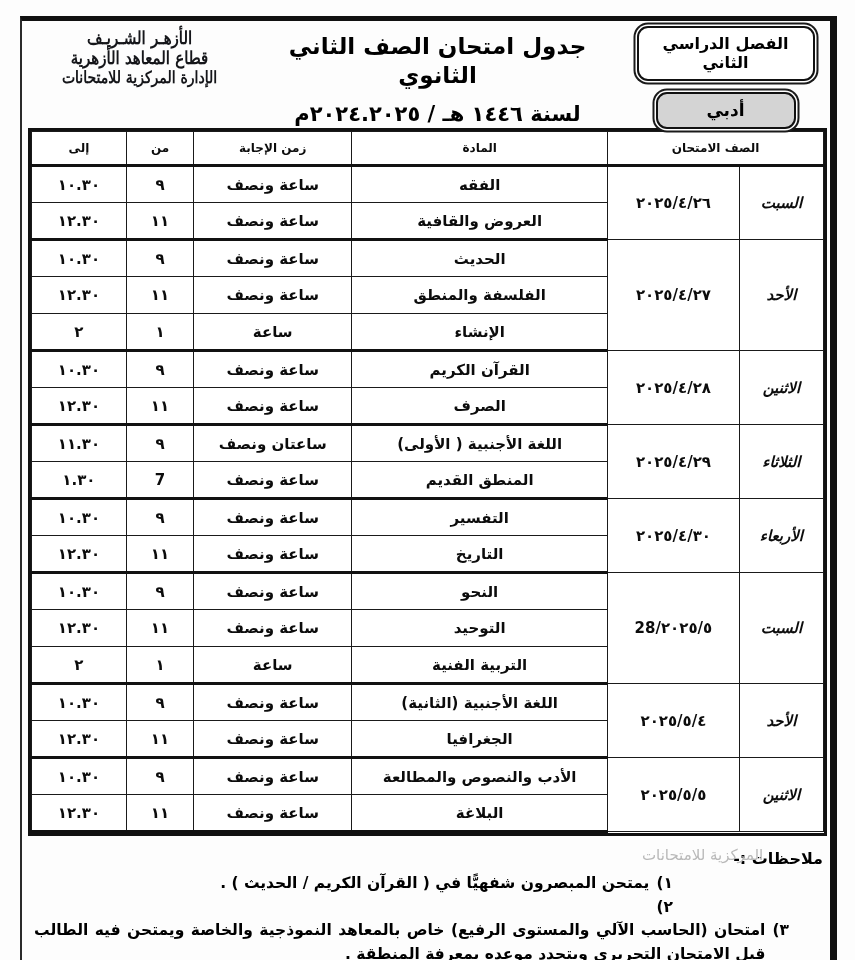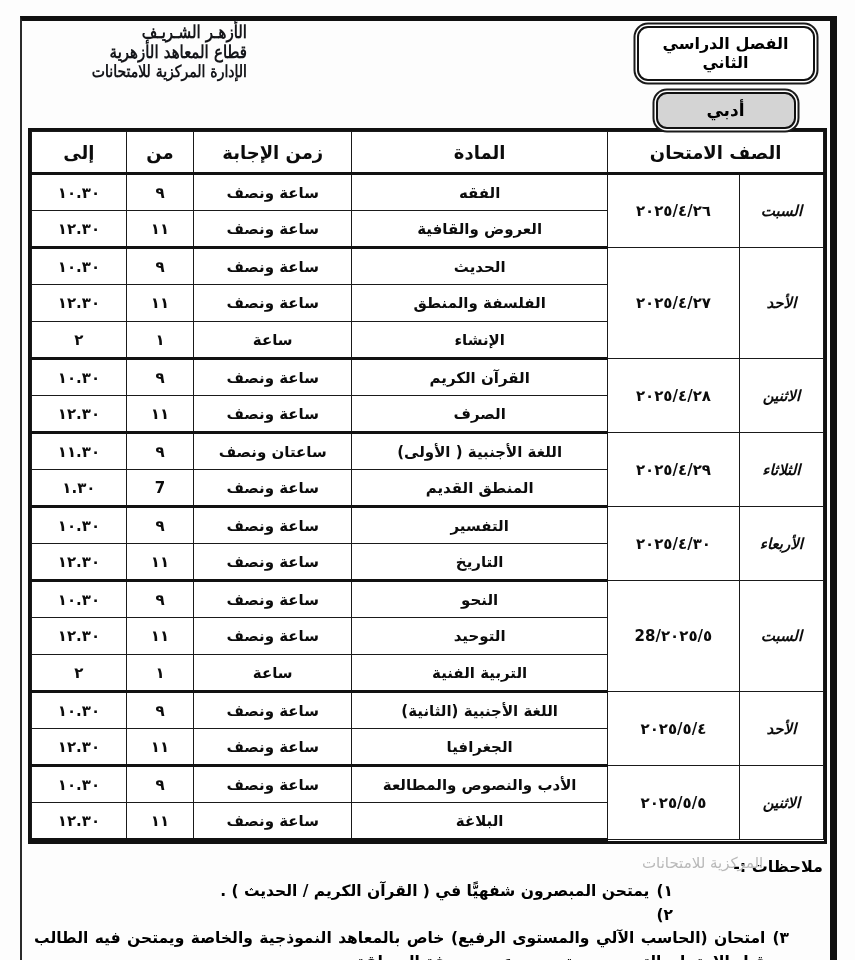--- a/index.html
+++ b/index.html
@@ -45,22 +45,22 @@
     display: flex;
     flex-direction: row-reverse;
     align-items: flex-start;
     justify-content: space-between;
     height: 112px;
     padding: 8px 14px 0 10px;
   }
 
   .logo-block {
     width: 215px;
-    text-align: right;
-    padding-top: 2px;
+    text-align: center;
+    padding-top: 8px;
     direction: rtl;
   }
   .logo-line {
     font-family: "DejaVu Serif", "Liberation Serif", serif;
     font-weight: bold;
     color: #15161a;
     line-height: 1.12;
     letter-spacing: -0.5px;
     transform: scaleY(1.18);
     transform-origin: center;
@@ -135,22 +135,22 @@
     border: 1.6px solid #1a1a1a;
     text-align: center;
     vertical-align: middle;
     font-size: 15px;
     font-weight: bold;
     color: #0c0c0c;
     padding: 3px 2px;
     background: #fff;
   }
   table.schedule th {
-    height: 42px;
-    font-size: 18px;
+    height: 34px;
+    font-size: 12px;
     border-bottom: 3px solid #111;
   }
   
   col.c-day  { width: 80px; }
   col.c-date { width: 125px; }
   col.c-sub  { width: 243px; }
   col.c-dur  { width: 150px; }
   col.c-from { width: 64px; }
   col.c-to   { width: 90px; }
 
@@ -217,20 +217,24 @@
   <div class="sheet-frame"></div>
 
   <div class="header">
 
     <div class="logo-block">
       <div class="logo-line l1">الأزهـر الشـريـف</div>
       <div class="logo-line l2">قطاع المعاهد الأزهرية</div>
       <div class="logo-line l3">الإدارة المركزية للامتحانات</div>
     </div>
 
+    <div class="title-block">
+      <div class="title-main">جدول امتحان الصف الثاني الثانوي</div>
+      <div class="title-sub">لسنة ١٤٤٦ هـ / ٢٠٢٤.٢٠٢٥م</div>
+    </div>
 
     <div class="badges">
       <div class="badge">الفصل الدراسي الثاني</div>
       <div class="badge filled">أدبي</div>
     </div>
   </div>
 
   <div class="table-wrap">
     <table class="schedule">
       <colgroup>

